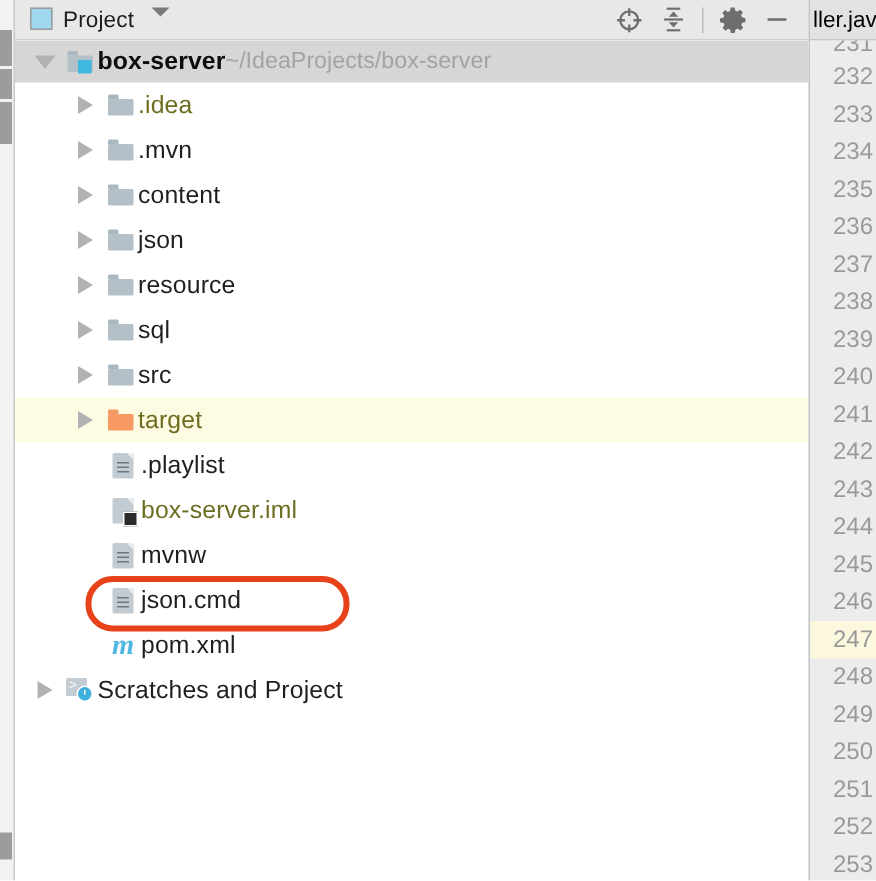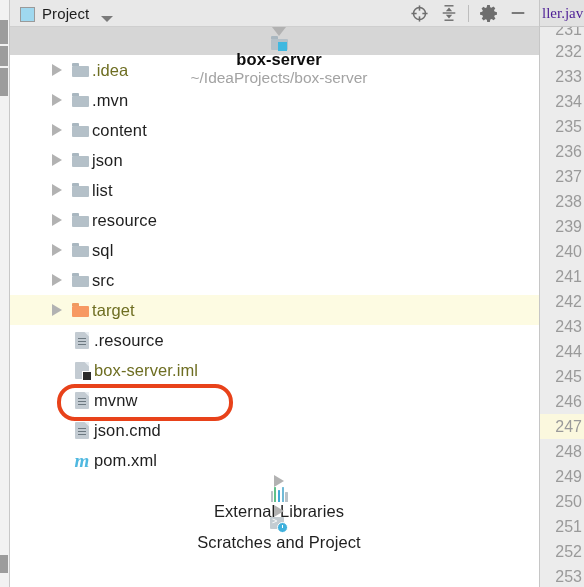--- a/index.html
+++ b/index.html
@@ -60,21 +60,21 @@
     flex: none;
     background: #e8e8e8;
     border-bottom: 1px solid #cfcfcf;
     display: flex;
     align-items: center;
     padding: 0 6px 0 10px;
     box-sizing: border-box;
   }
   .tb-left {
     display: flex;
-    align-items: flex-end;
+    align-items: flex-start;
     gap: 7px;
   }
   .project-swatch {
     width: 15px; height: 15px;
     box-sizing: border-box;
     border: 1px solid #9a9a9a;
     background: #9fd8ef;
     padding: 1px;
   }
   .tb-title {
@@ -164,21 +164,21 @@
     letter-spacing: 0.1px;
   }
   .label.olive { color: #6e6e22; }
   .label.bold  { font-weight: bold; color: #0d0d0d; }
   .path-label {
     font-size: 15.5px;
     color: #a3a3a3;
   }
 
   
-  .ind-0 { padding-left: 9px; flex-direction: column; }
+  .ind-0 { padding-left: 9px; }
   .ind-1 { padding-left: 36px; }
   .ind-2 { padding-left: 60px; }
 
   
   .folder {
     width: 17px; height: 14px;
     position: relative;
   }
   .folder .tab {
     position: absolute;
@@ -323,24 +323,23 @@
     height: 26px;
     flex: none;
     background: #e2e2e2;
     border-bottom: 1px solid #c6c6c6;
     display: flex;
     align-items: center;
     overflow: hidden;
   }
   .tab-label {
     font-size: 15px;
-    color: #4c1d95;
+    color: #000000;
     padding-left: 2px;
     white-space: nowrap;
-    font-family: Liberation Serif, serif;
   }
   .gutter {
     flex: 1 1 auto;
     position: relative;
     background: #ececec;
     padding-top: 0px;
   }
   .lnum {
     height: 25px;
     display: flex;
@@ -475,32 +474,20 @@
           </span>
         <span class="icon-slot">
             <span class="folder">
               <span class="tab"></span>
               <span class="body"></span>
             </span>
           </span>
         <span class="label">json</span>
       </div>
 
-      <div class="row ind-1">
-        <span class="arrow-slot">
-            <span class="arrow"></span>
-          </span>
-        <span class="icon-slot">
-            <span class="folder">
-              <span class="tab"></span>
-              <span class="body"></span>
-            </span>
-          </span>
-        <span class="label">list</span>
-      </div>
 
 
       <div class="row ind-1">
         <span class="arrow-slot">
             <span class="arrow"></span>
           </span>
         <span class="icon-slot">
             <span class="folder">
               <span class="tab"></span>
               <span class="body"></span>
@@ -549,21 +536,21 @@
       </div>
 
       <div class="row ind-2">
         <span class="icon-slot">
           <span class="doc">
               <span class="ln l1"></span>
               <span class="ln l2"></span>
               <span class="ln l3"></span>
             </span>
         </span>
-        <span class="label">.resource</span>
+        <span class="label">.playlist</span>
       </div>
 
       <div class="row ind-2">
         <span class="icon-slot">
           <span class="doc iml">
               <span class="sq-badge"></span>
             </span>
         </span>
         <span class="label olive">box-server.iml</span>
       </div>
@@ -590,35 +577,20 @@
         <span class="label">json.cmd</span>
       </div>
 
       <div class="row ind-2">
         <span class="icon-slot">
           <span class="maven-m">m</span>
         </span>
         <span class="label">pom.xml</span>
       </div>
 
-      <div class="row ind-0">
-        <span class="arrow-slot">
-            <span class="arrow"></span>
-          </span>
-        <span class="icon-slot">
-          <span class="bars">
-              <i class="b1"></i>
-              <i class="b2"></i>
-              <i class="b3"></i>
-              <i class="b4"></i>
-              <i class="b5"></i>
-            </span>
-        </span>
-        <span class="label">External Libraries</span>
-      </div>
 
       <div class="row ind-0">
         <span class="arrow-slot">
             <span class="arrow"></span>
           </span>
         <span class="icon-slot">
           <span class="scratch">
               <span class="win"></span>
               <span class="clock"></span>
             </span>

